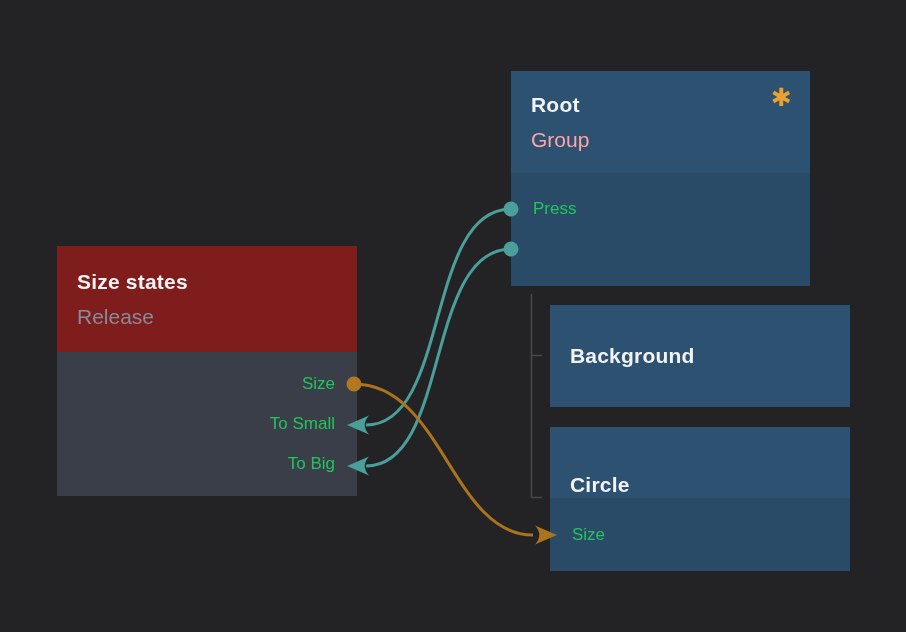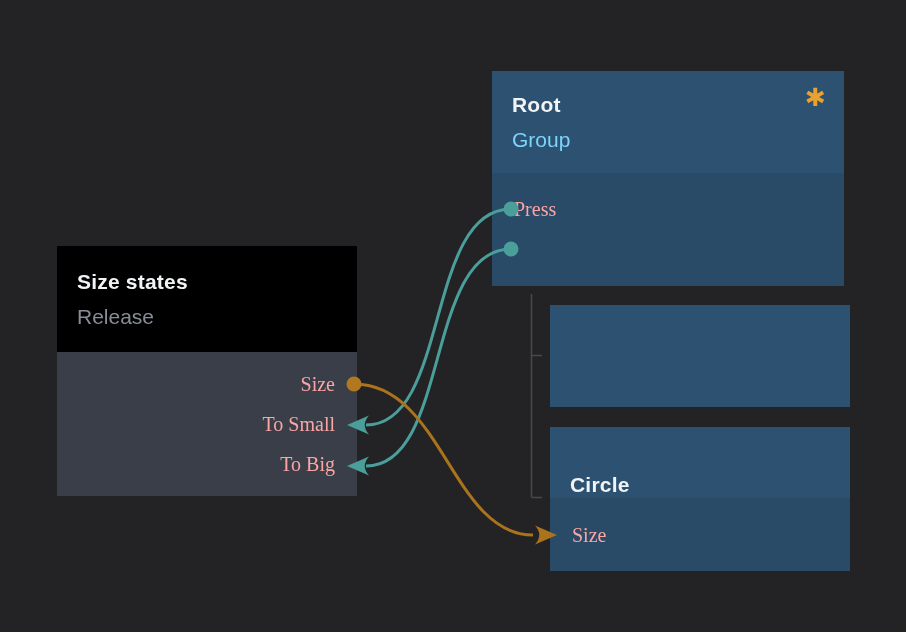--- a/index.html
+++ b/index.html
@@ -8,27 +8,27 @@
     background:#232326;
     font-family:"Liberation Sans","DejaVu Sans",sans-serif;
     position:relative;
   }
   .canvas{position:absolute;inset:0;width:906px;height:632px;}
   .node{position:absolute;display:flex;flex-direction:column;}
   .node-header{display:flex;flex-direction:column;justify-content:center;padding-left:20px;box-sizing:border-box;position:relative;}
   .node-body{flex:1;box-sizing:border-box;display:flex;flex-direction:column;}
   .blue .node-header{background:#2d5170;}
   .blue .node-body{background:#294b67;}
-  .gray .node-header{background:#000000;}
+  .gray .node-header{background:#7f1d1d;}
   .gray .node-body{background:#3a3e48;}
   .title{color:#f1f3f5;font-size:21px;font-weight:600;line-height:26px;letter-spacing:.2px;}
   .subtitle{font-size:21px;font-weight:400;line-height:26px;margin-top:9px;}
-  .blue .subtitle{color:#7dd3fc;}
+  .blue .subtitle{color:#fca5a5;}
   .gray .subtitle{color:#878d98;}
-  .port{height:40px;display:flex;align-items:center;color:#fca5a5;font-size:20px;font-weight:400;font-family:Liberation Serif, serif;}
+  .port{height:40px;display:flex;align-items:center;color:#22c55e;font-size:17px;font-weight:400;}
   .port.left{padding-left:22px;justify-content:flex-start;}
   .port.right{padding-right:22px;justify-content:flex-end;}
   .badge{
     position:absolute;top:14px;right:18px;
     color:#e9a12f;font-size:25px;line-height:25px;font-weight:700;
   }
   svg.wires{position:absolute;left:0;top:0;width:906px;height:632px;pointer-events:none;}
   svg.wires .hit{pointer-events:stroke;}
 </style>
 </head>
@@ -47,35 +47,36 @@
       </div>
       <div class="port right">
         <span>To Small</span>
       </div>
       <div class="port right">
         <span>To Big</span>
       </div>
     </div>
   </div>
 
-  <div class="node blue" style="left:492px;top:71px;width:352px;height:215px;">
+  <div class="node blue" style="left:511px;top:71px;width:299px;height:215px;">
     <div class="node-header" style="height:102px;">
       <div class="title">Root</div>
       <div class="subtitle">Group</div>
       <div class="badge">✱</div>
     </div>
     <div class="node-body" style="padding-top:16px;">
       <div class="port left">
         <span>Press</span>
       </div>
     </div>
   </div>
 
   <div class="node blue" style="left:550px;top:305px;width:300px;height:102px;">
     <div class="node-header" style="height:102px;">
+      <div class="title">Background</div>
     </div>
   </div>
 
   <div class="node blue" style="left:550px;top:427px;width:300px;height:144px;">
     <div class="node-header" style="height:71px;justify-content:flex-end;">
       <div class="title">Circle</div>
     </div>
     <div class="node-body" style="padding-top:17px;">
       <div class="port left">
         <span>Size</span>

